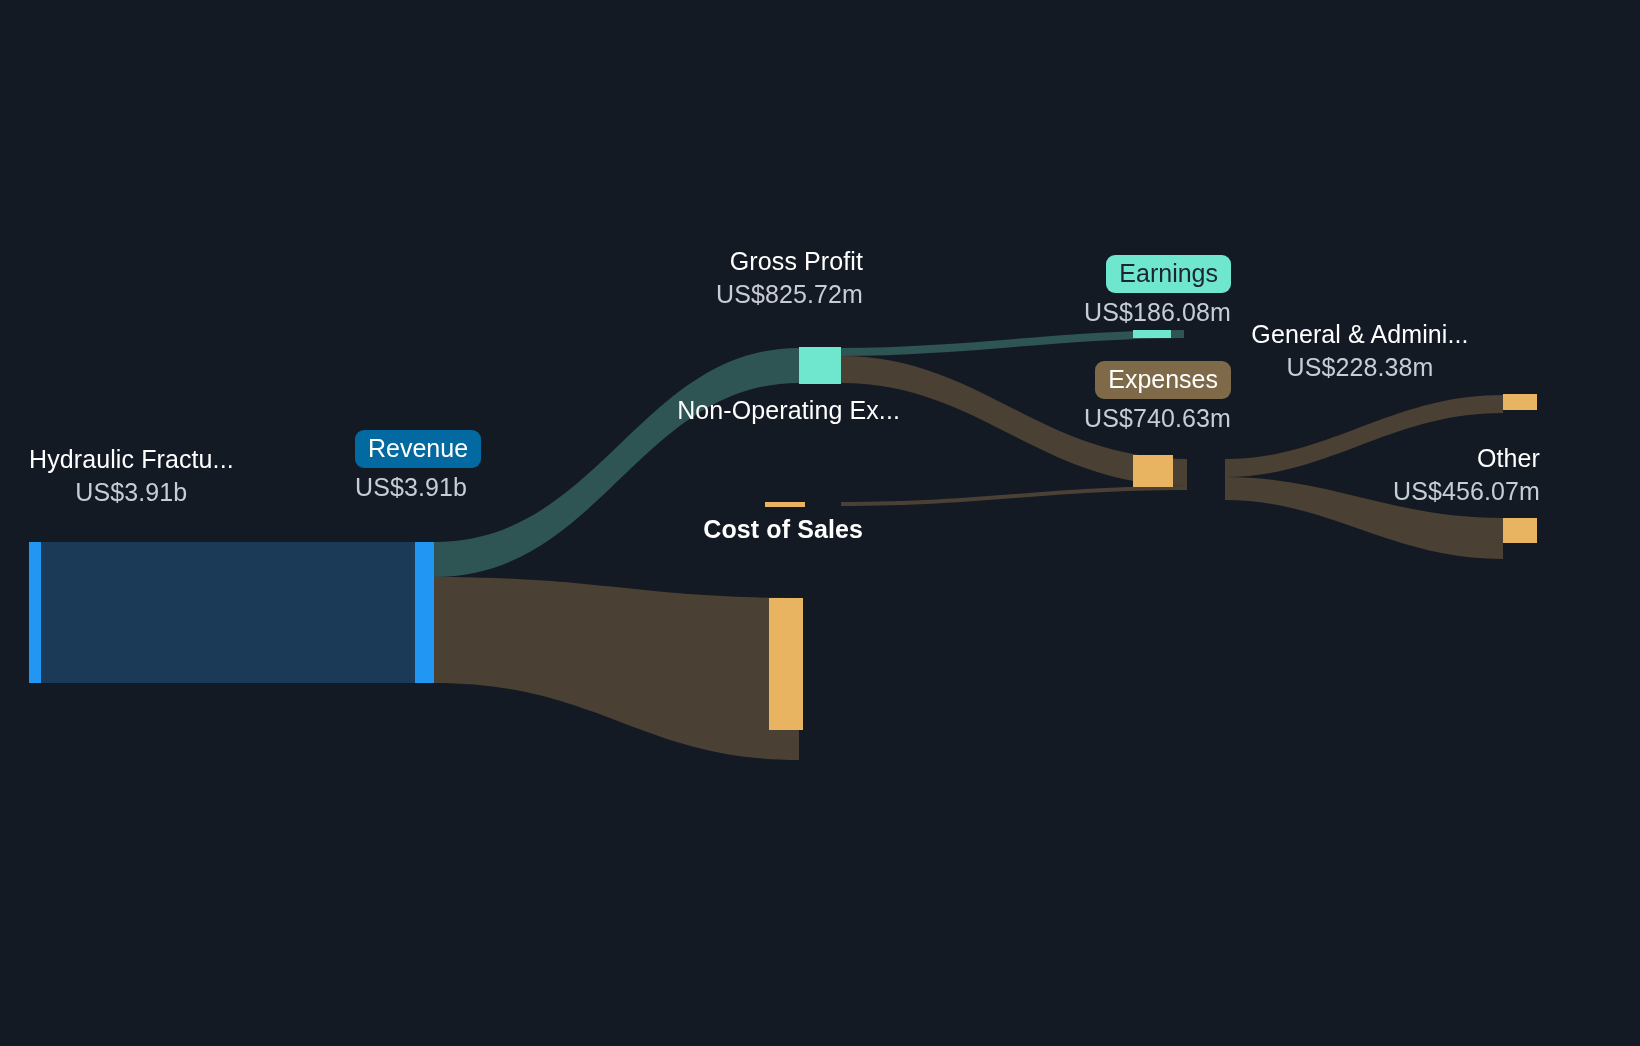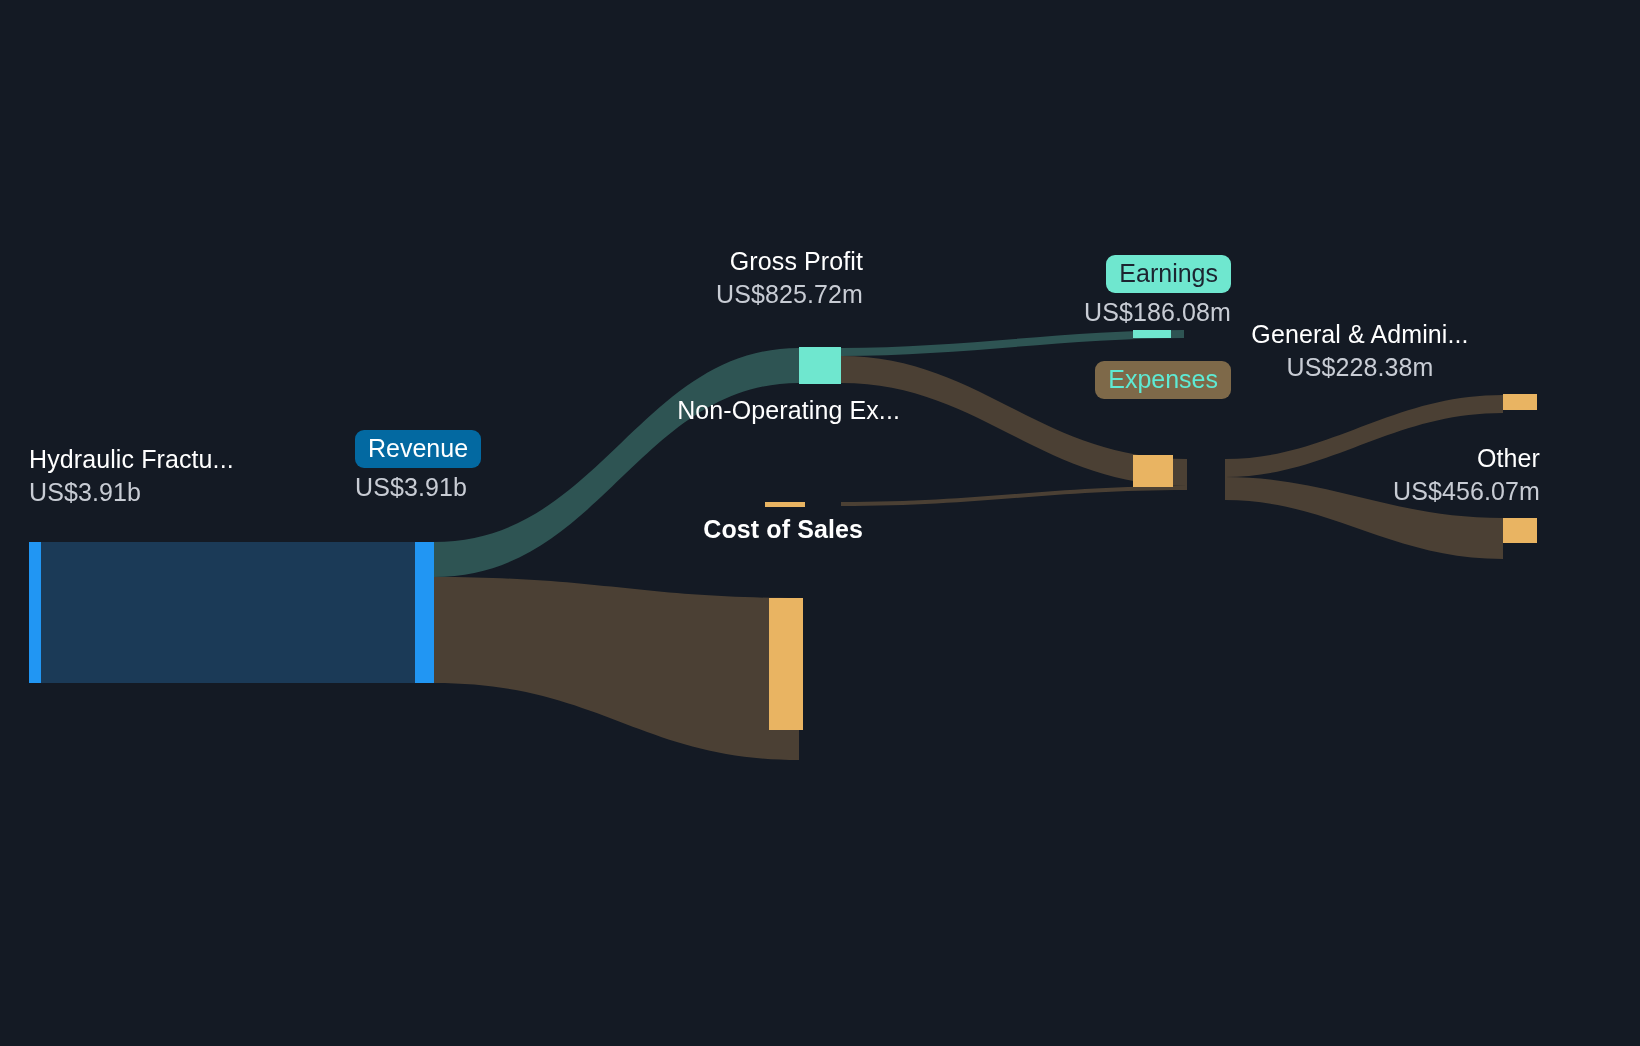--- a/index.html
+++ b/index.html
@@ -45,21 +45,21 @@
 
   .badge {
     display: inline-block;
     border-radius: 9px;
     padding: 5px 13px 7px 13px;
     font-size: 25px;
     line-height: 1.05;
   }
   .badge.revenue  { background: #0369a1; color: #ffffff; }
   .badge.earnings { background: #6fe7cf; color: #1c2430; }
-  .badge.expenses { background: #7e6949; color: #5eead4; }
+  .badge.expenses { background: #7e6949; color: #ffffff; }
 </style>
 </head>
 <body>
 
 <div id="stage">
 
   <svg class="sankey" viewBox="0 0 1640 1046">
 
     <g>
 
@@ -107,21 +107,21 @@
       <rect x="799" y="347" width="42" height="37" fill="#6fe7cf"></rect>
       <rect x="765" y="502" width="40" height="5" fill="#e9b462"></rect>
       <rect x="769" y="598" width="34" height="132" fill="#e9b462"></rect>
       <rect x="1133" y="330" width="38" height="8" fill="#6fe7cf"></rect>
       <rect x="1133" y="455" width="40" height="32" fill="#e9b462"></rect>
       <rect x="1503" y="394" width="34" height="16" fill="#e9b462"></rect>
       <rect x="1503" y="518" width="34" height="25" fill="#e9b462"></rect>
     </g>
   </svg>
 
-  <div class="lbl align-left" style="left:29px; top:447px;">
+  <div class="lbl align-left" style="left:29px; top:447px;text-align:center;">
     <span class="name">Hydraulic Fractu...</span>
     <span class="val">US$3.91b</span>
   </div>
 
   <div class="lbl align-left" style="left:355px; top:430px;">
     <span class="badge revenue">Revenue</span>
     <span class="val">US$3.91b</span>
   </div>
 
   <div class="lbl align-right" style="left:465px; width:398px; top:249px;">
@@ -137,20 +137,21 @@
     <span class="name">Cost of Sales</span>
   </div>
 
   <div class="lbl align-right" style="left:830px; width:401px; top:238px;margin-top:17px;">
     <span class="badge earnings">Earnings</span>
     <span class="val">US$186.08m</span>
   </div>
 
   <div class="lbl align-right" style="left:830px; width:401px; top:361px;">
     <span class="badge expenses">Expenses</span>
+    <span class="val">US$740.63m</span>
   </div>
 
   <div class="lbl align-right" style="left:1180px; width:360px; top:322px;text-align:center;">
     <span class="name">General &amp; Admini...</span>
     <span class="val">US$228.38m</span>
   </div>
 
   <div class="lbl align-right" style="left:1180px; width:360px; top:446px;">
     <span class="name">Other</span>
     <span class="val">US$456.07m</span>

